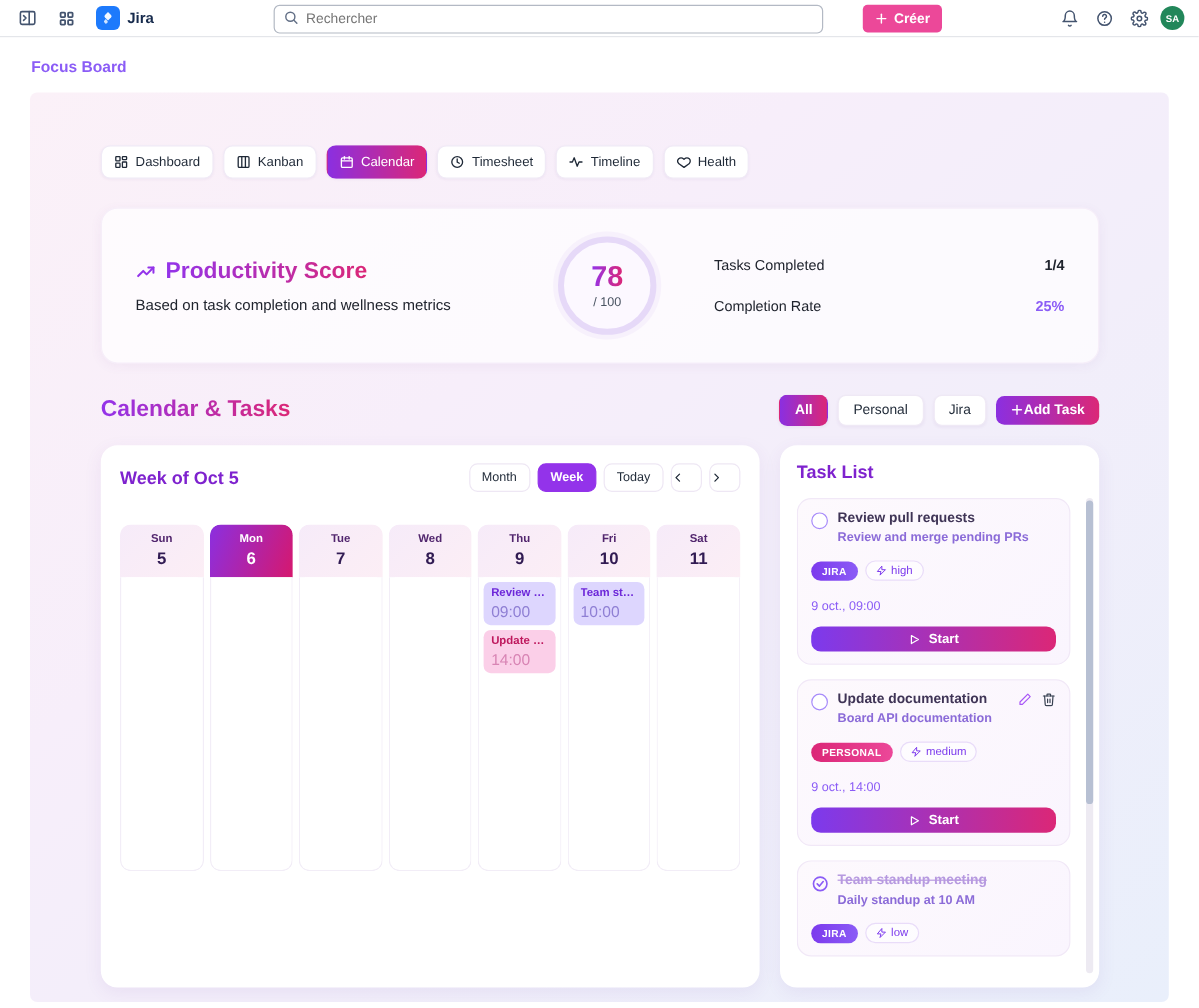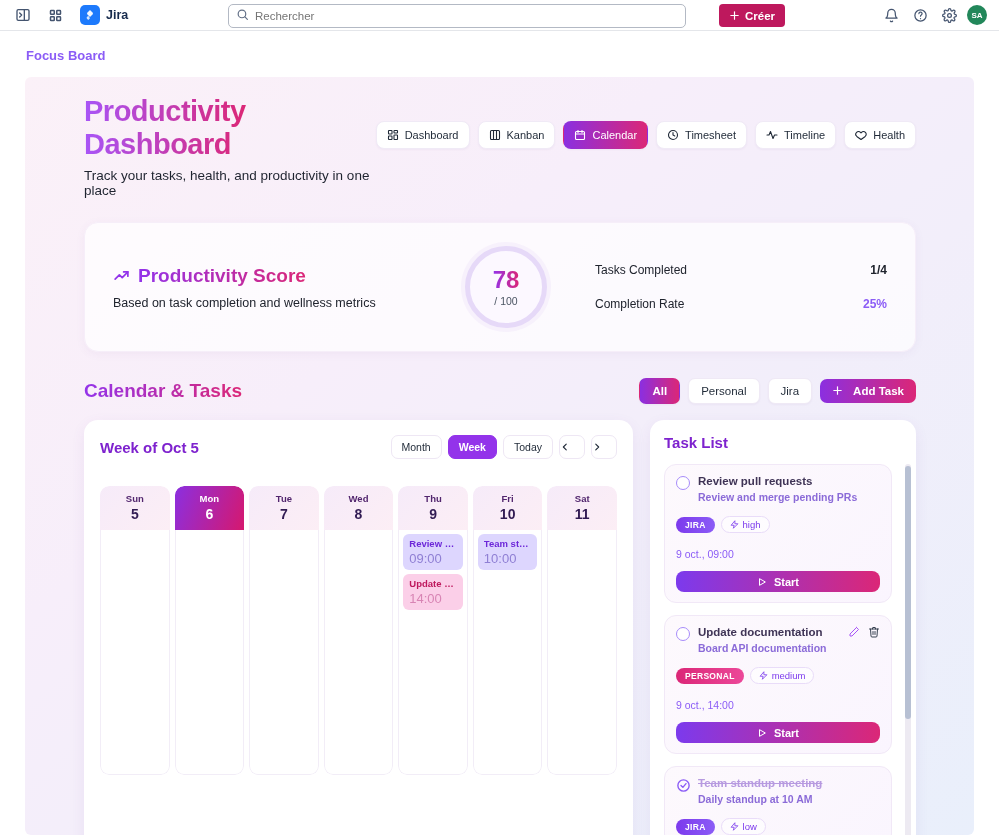--- a/index.html
+++ b/index.html
@@ -13,21 +13,21 @@
     border-radius:4px; color:#44546f; cursor:pointer; background:none; border:none; }
   .jira-chip { display:flex; align-items:center; gap:6px; padding:2px 4px; border-radius:4px; }
   .jira-logo { width:20px; height:20px; border-radius:5px; background:#1d7afc;
     display:flex; align-items:center; justify-content:center; color:#fff; }
   .jira-name { font-size:12.5px; font-weight:700; color:#172b4d; }
   .tb-search { position:absolute; left:228px; top:4px; width:458px; height:24px; }
   .tb-search input { width:100%; height:100%; border:1px solid #b3b9c4; border-radius:5px;
     padding:0 8px 0 26px; font-size:11.5px; color:#44546f; outline:none; font-family:inherit; background:#fff; }
   .tb-search .mag { position:absolute; left:8px; top:4px; color:#626f86; }
   .create-btn { position:absolute; left:719px; top:4px; height:23px; padding:0 10px;
-    background:#be185d; color:#fff; border:none; border-radius:4px; font-size:11.5px; font-weight:600;
+    background:#ec4899; color:#fff; border:none; border-radius:4px; font-size:11.5px; font-weight:600;
     display:flex; align-items:center; gap:5px; cursor:pointer; font-family:inherit; }
   .tb-right { margin-left:auto; display:flex; align-items:center; gap:7px; }
   .avatar { width:20px; height:20px; border-radius:50%; background:#22875a; color:#fff;
     font-size:8px; font-weight:700; display:flex; align-items:center; justify-content:center; cursor:pointer; }
 
   
   .page-title { margin:17px 0 14px 26px; font-size:13px; font-weight:700; color:#8b5cf6; }
   .container { margin:0 25px; width:949px; height:758px; border-radius:6px; overflow:hidden;
     background:linear-gradient(140deg,#fbf1f8 0%,#f7eefa 35%,#f2eefa 60%,#e9effb 100%);
     padding:18px 58px 20px 59px; }
@@ -65,21 +65,21 @@
   .metric-value { color:#20242e; font-weight:600; }
   .metric-value.purple { color:#8b5cf6; font-weight:700; }
 
   
   .section-head { margin-top:26px; display:flex; align-items:center; justify-content:space-between; }
   .section-title { font-size:19px; font-weight:800; }
   .filter-group { display:flex; align-items:center; gap:8px; }
   .pill { padding:6px 12px; border-radius:7px; font-size:11.5px; background:#fff;
     border:1px solid #efe9f5; color:#1f2937; cursor:pointer; box-shadow:0 1px 2px rgba(90,50,140,.05); font-family:inherit; }
   .pill.active { background:linear-gradient(90deg,#8b2fe0,#db2777); color:#fff; border-color:transparent; font-weight:600; }
-  .add-task { display:flex; gap:10px; padding:6px 12px; border-radius:7px;
+  .add-task { display:flex; gap:0; padding:6px 12px; border-radius:7px;
     font-size:11.5px; font-weight:600; border:none; cursor:pointer;
     background:linear-gradient(90deg,#8b2fe0,#db2777); color:#fff; font-family:inherit; }
 
   .cols { margin-top:16px; display:flex; gap:17px; }
 
   
   .cal-card { width:549px; height:452px; background:#fff; border-radius:14px; padding:15px 16px;
     box-shadow:0 4px 14px rgba(120,70,160,.08); }
   .cal-head { display:flex; align-items:center; justify-content:space-between; }
   .cal-title { font-size:15px; font-weight:800; color:#7e22ce; }
@@ -219,24 +219,20 @@
     </button>
     <div class="avatar">SA</div>
   </div>
 </div>
 
 <div class="page-title">Focus Board</div>
 
 <div class="container">
 
   <div class="dash-header">
-    <div>
-      <div class="dash-title grad-text">Productivity Dashboard</div>
-      <div class="dash-sub">Track your tasks, health, and productivity in one place</div>
-    </div>
     <div class="tabs">
       <button class="tab">
         <span>
             <svg width="12" height="12" viewBox="0 0 24 24" fill="none" stroke="currentColor" stroke-width="2.2">
               <rect x="3" y="3" width="7" height="7" rx="1"></rect>
               <rect x="14" y="3" width="7" height="5" rx="1"></rect>
               <rect x="14" y="12" width="7" height="9" rx="1"></rect>
               <rect x="3" y="14" width="7" height="7" rx="1"></rect>
             </svg>
           </span>

